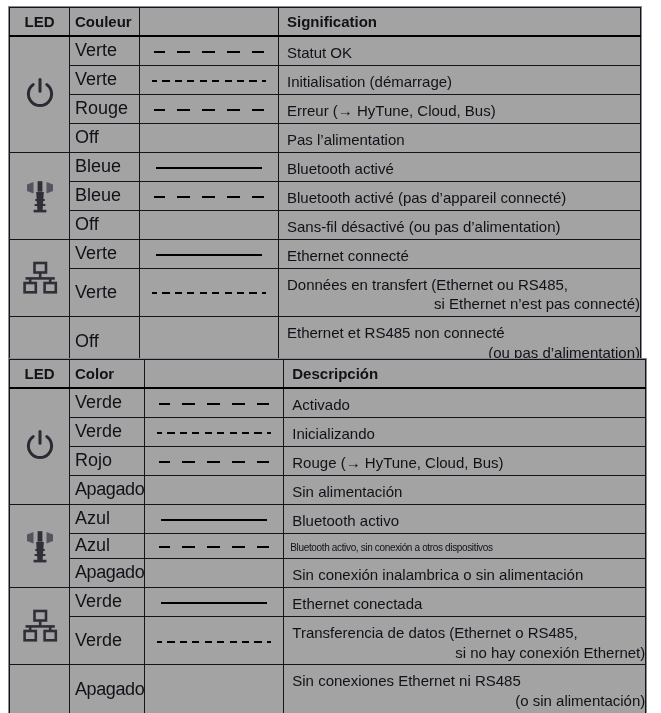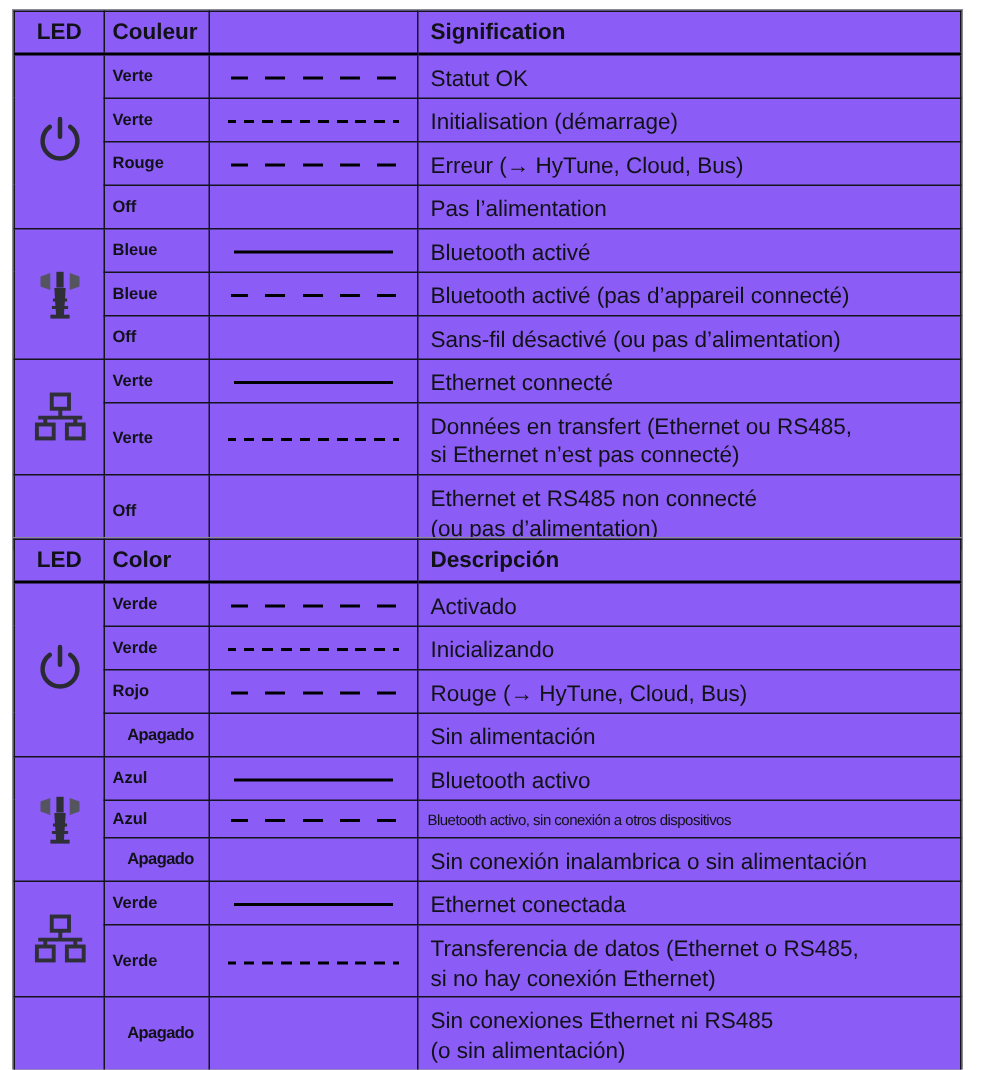--- a/index.html
+++ b/index.html
@@ -19,21 +19,21 @@
     position: relative;
     width: 661px;
     height: 713px;
     background: #ffffff;
   }
 
   .led-table {
     border-collapse: collapse;
     table-layout: fixed;
     border: 1px solid #7d7d85;
-    background: #8b5cf6;
+    background: #a3a3a3;
   }
 
   .led-table td, .led-table th {
     border: 1px solid #14141c;
     padding: 0;
     vertical-align: middle;
     font-weight: normal;
     text-align: left;
   }
 
@@ -63,24 +63,23 @@
     font-size: 15px;
     border-bottom: 2px solid #000;
   }
   .hdr-row th.h-led   { text-align: center; padding: 0 2px; }
   .hdr-row th.h-color { padding-left: 5px; }
   .hdr-row th.h-patt  { }
   .hdr-row th.h-desc  { padding-left: 8px; margin-left: 24px; }
 
   td.cell-color {
     padding-left: 5px;
-    font-size: 11px;
+    font-size: 18px;
     height: 24px;
     white-space: nowrap;
-    font-weight: bold;
   }
   td.cell-color.tight { letter-spacing: -0.4px; text-align: center; }
 
   td.cell-desc {
     padding-left: 8px;
     font-size: 15px;
     line-height: 1.33;
     padding-top: 6px;
     padding-bottom: 2px;
   }
@@ -126,21 +125,21 @@
     border-top: 2.2px solid #000;
     left: 2px; right: 2px;
     border-image: repeating-linear-gradient(to right, #000 0 7px, rgba(0,0,0,0) 7px 12px) 2;
   }
 
   .icon-power, .icon-antenna, .icon-ethernet {
     display: block;
     margin: 0 auto;
   }
 
-  .desc-l2 { display: block; }
+  .desc-l2 { display: block; text-align: right; }
 </style>
 </head>
 <body>
 
 <div class="page">
 
   <div class="tbl-wrap" id="table-fr-wrap">
   <table class="led-table">
     <colgroup>
       <col class="c-led">

